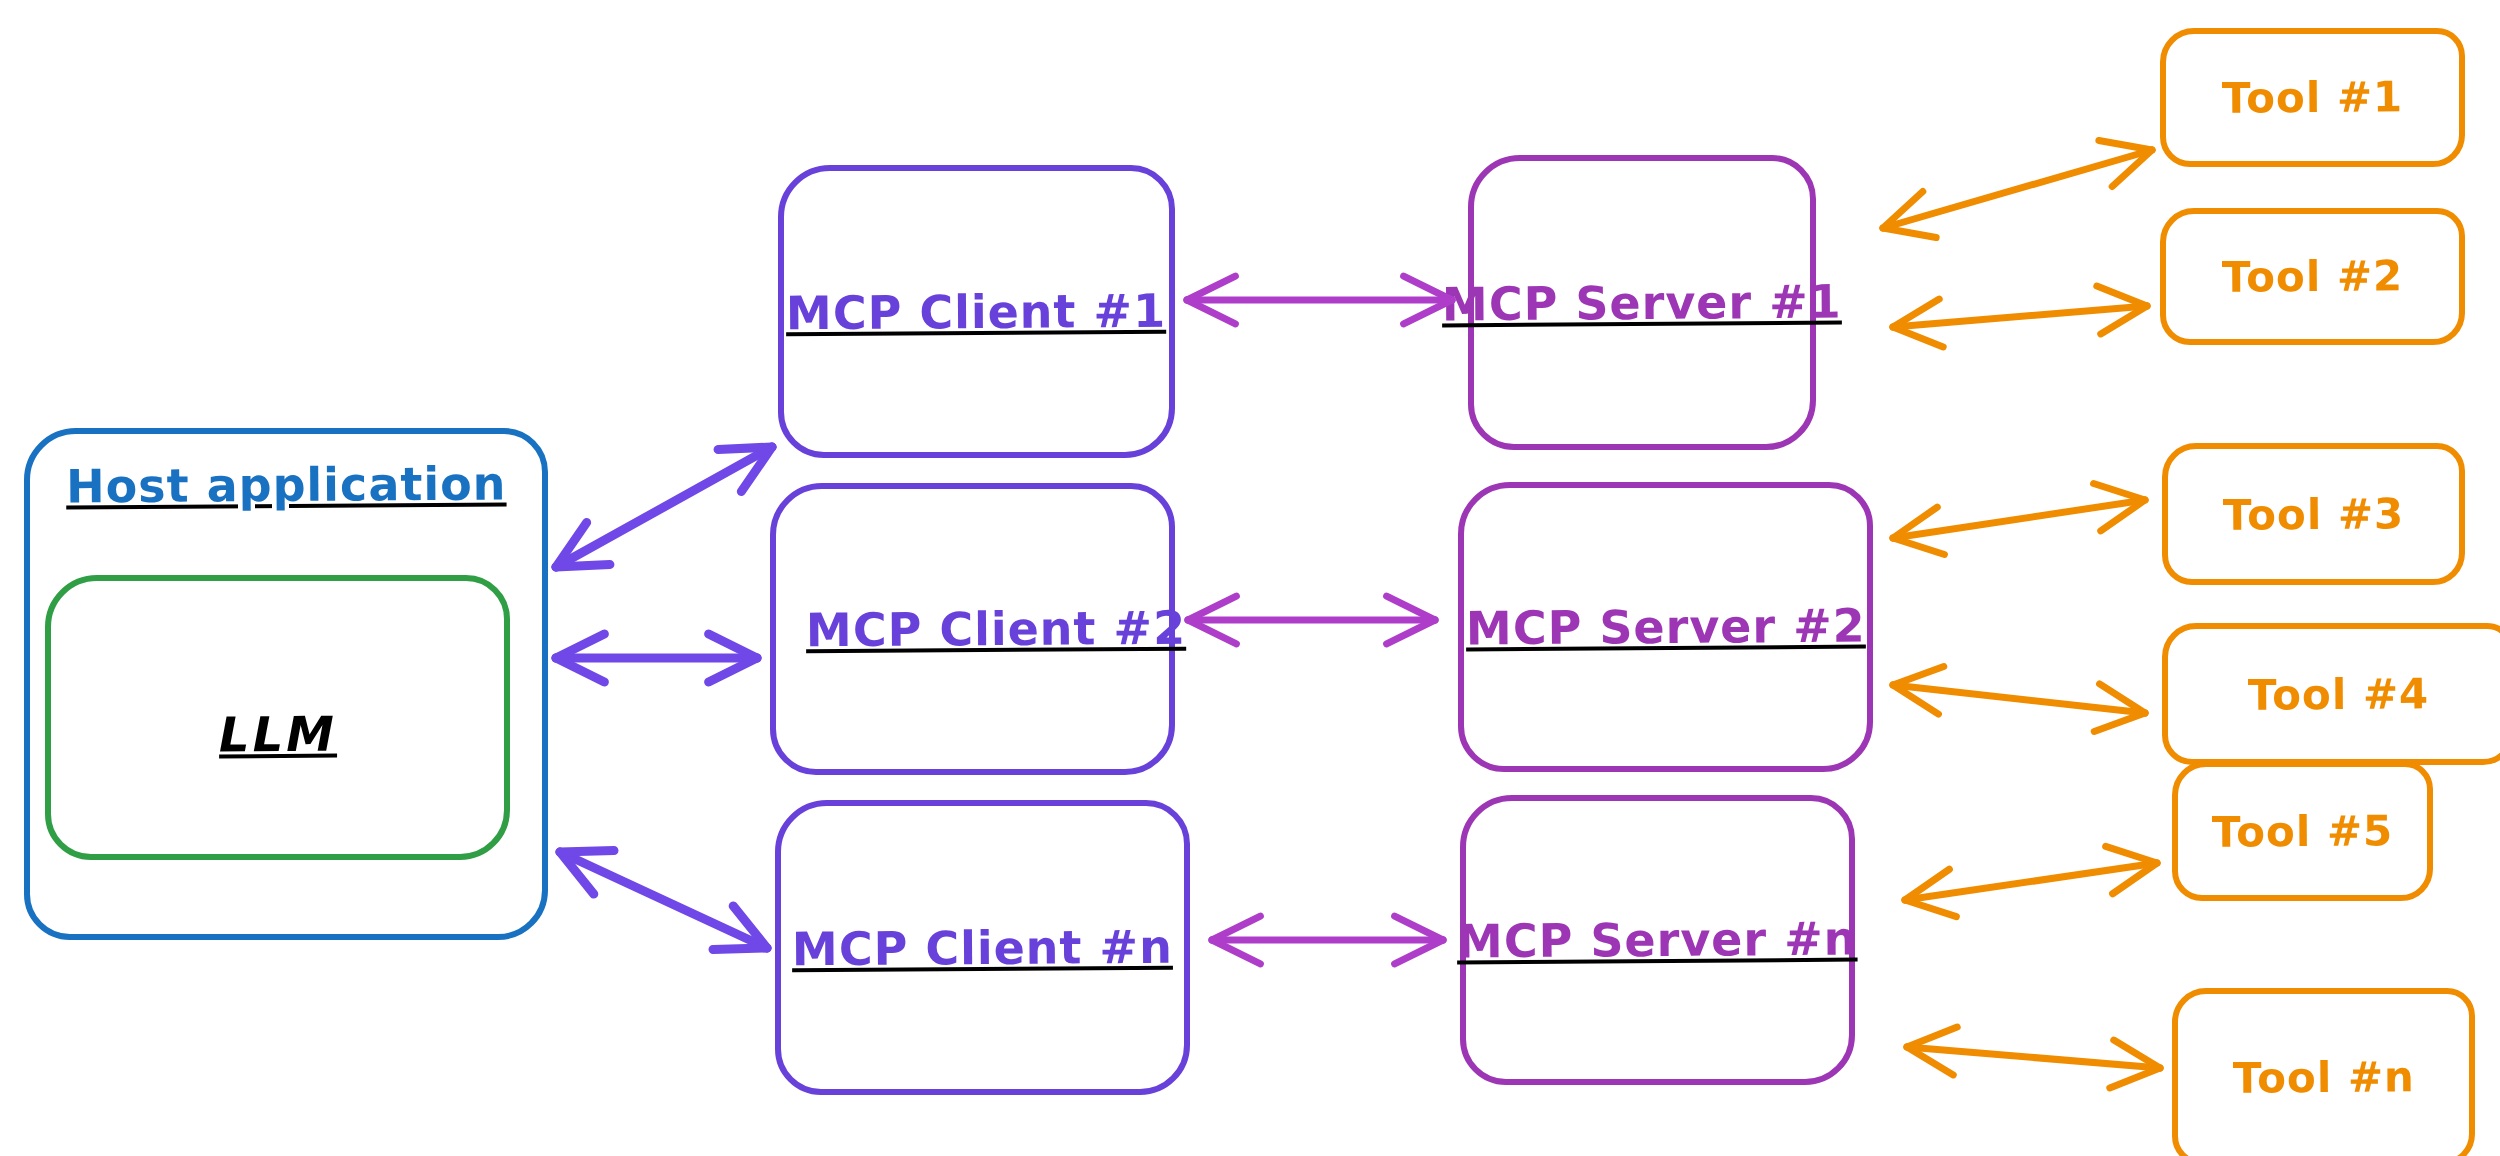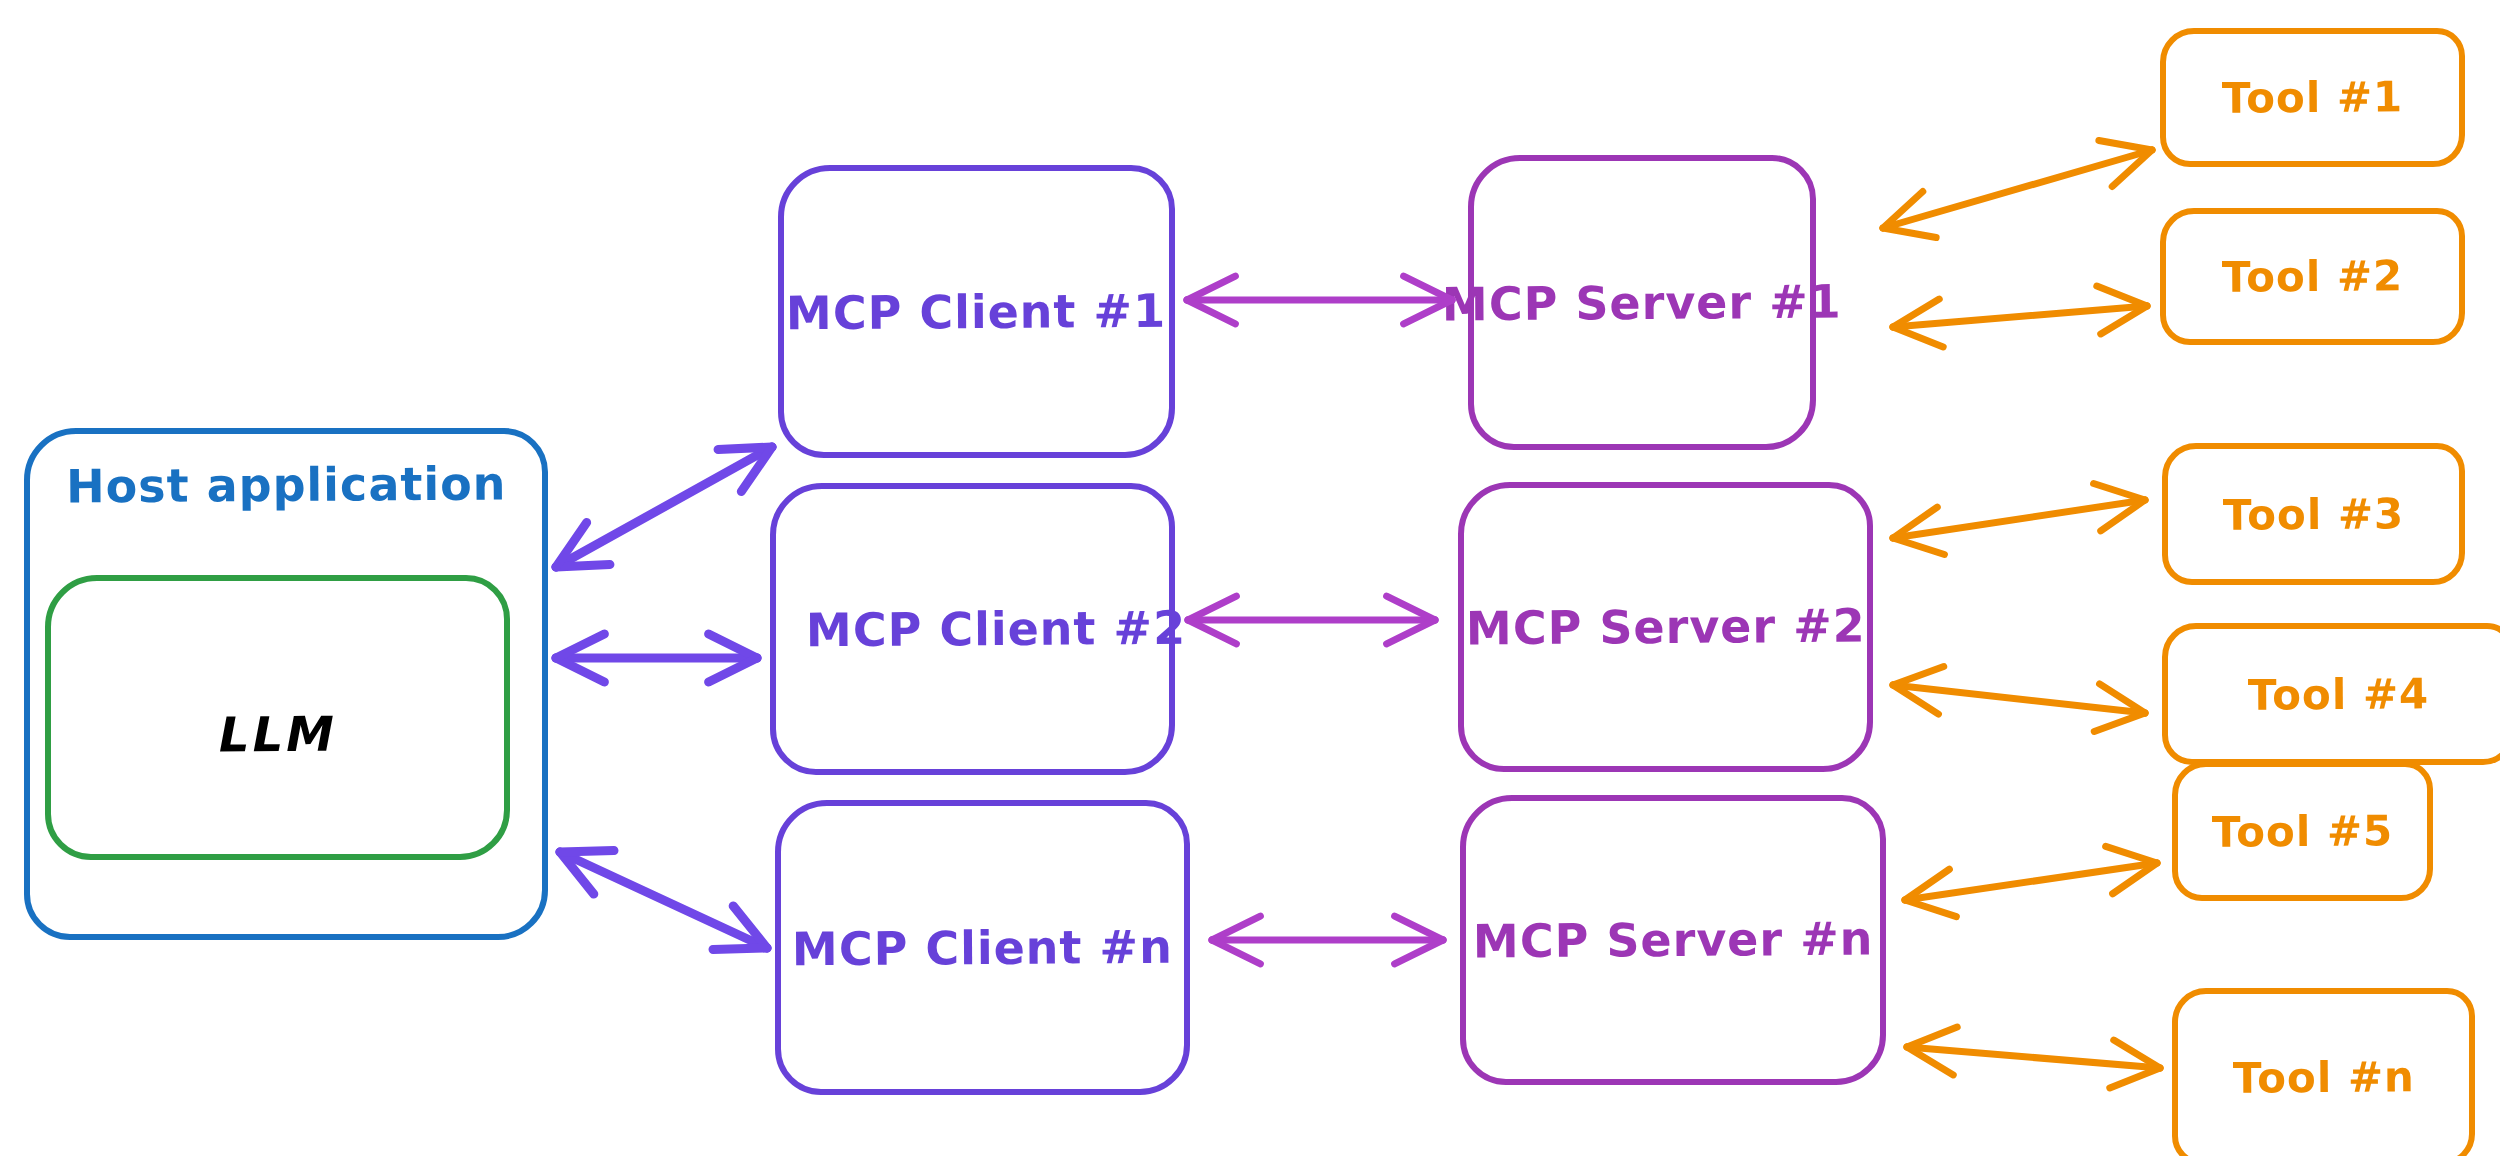--- a/index.html
+++ b/index.html
@@ -18,21 +18,21 @@
   .node {
     position: absolute;
     box-sizing: border-box;
     border: 6px solid #444;
     background: #ffffff;
     display: flex;
     align-items: center;
     justify-content: center;
   }
   
-  .node.big   { border-radius: 52px 44px 50px 46px; }
+  .node.big   { border-radius: 52px 44px 50px 46px; text-decoration: underline; }
   .node.small { border-radius: 34px 28px 32px 30px; }
   .node-label {
     font-weight: 600;
     letter-spacing: 1px;
     white-space: nowrap;
     transform: rotate(-0.4deg);
   }
   .host-box { justify-content: center; align-items: flex-start; }
   .host-box .node-label { padding-top: 24px; font-size: 46px; }
   .llm-label { font-style: italic; font-size: 48px; letter-spacing: 3px; }
@@ -72,21 +72,21 @@
   </div>
 
   <div class="node big" style="left: 1468px; top: 155px; width: 348px; height: 295px; border-color: rgb(156, 54, 181);">
     <div class="node-label mid-label" style="color: rgb(156, 54, 181);">MCP Server #1</div>
   </div>
 
   <div class="node big" style="left: 1458px; top: 482px; width: 415px; height: 290px; border-color: rgb(156, 54, 181);">
     <div class="node-label mid-label" style="color: rgb(156, 54, 181);">MCP Server #2</div>
   </div>
 
-  <div class="node big" style="left: 1460px; top: 795px; width: 426px; height: 290px; border-color: rgb(156, 54, 181);">
+  <div class="node big" style="left: 1460px; top: 795px; width: 395px; height: 290px; border-color: rgb(156, 54, 181);">
     <div class="node-label mid-label" style="color: rgb(156, 54, 181);">MCP Server #n</div>
   </div>
 
   <div class="node small" style="left: 2160px; top: 28px; width: 305px; height: 139px; border-color: rgb(240, 140, 0);">
     <div class="node-label tool-label" style="color: rgb(240, 140, 0);">Tool #1</div>
   </div>
 
   <div class="node small" style="left: 2160px; top: 208px; width: 305px; height: 137px; border-color: rgb(240, 140, 0);">
     <div class="node-label tool-label" style="color: rgb(240, 140, 0);">Tool #2</div>
   </div>

